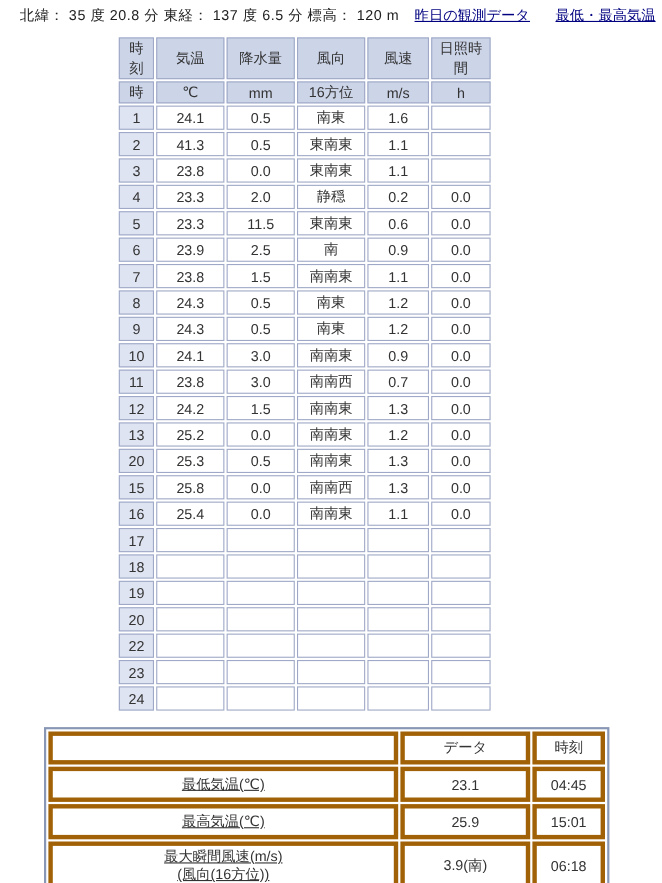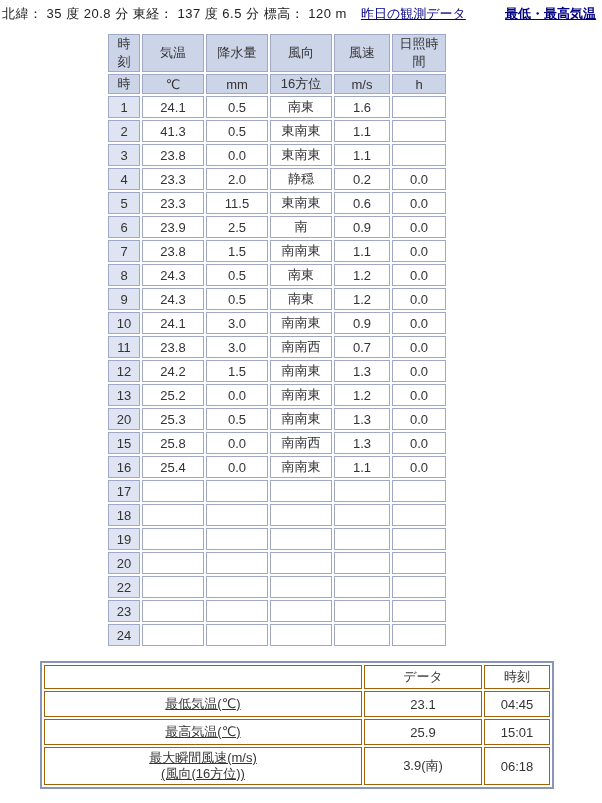--- a/index.html
+++ b/index.html
@@ -9,31 +9,31 @@
     font-family: "Liberation Sans", "DejaVu Sans", sans-serif;
     color: #333333;
     font-size: 13px;
     overflow: hidden;
   }
 
   
   .topbar {
     display: flex;
     align-items: flex-start;
-    padding: 5px 4px 0 2px;
+    padding: 5px 4px 0 18px;
     white-space: nowrap;
   }
   .loc-text { color: #222; letter-spacing: 0.5px; }
   .toplink {
     color: #000080;
     text-decoration: underline;
     cursor: pointer;
   }
   .toplink.l1 { margin-left: 14px; text-decoration: underline; }
-  .toplink.l2 { margin-left: auto; margin-right: 2px; font-weight: bold; }
+  .toplink.l2 { margin-left: auto; margin-right: 2px; }
 
   
   .obs-wrap { margin: 9px 0 0 106px; }
   table.obs {
     border-collapse: separate;
     border-spacing: 2px;
     font-size: 13px;
   }
   table.obs th, table.obs td {
     border: 1px solid #9fa9c7;
@@ -54,21 +54,21 @@
 
   
   .sum-wrap { margin: 13px 0 0 40px; }
   table.sum {
     border-collapse: separate;
     border-spacing: 2px;
     border: 2px solid #8997b6;
     font-size: 13px;
   }
   table.sum th, table.sum td {
-    border: 1px solid #a16207;
+    border: 4px solid #a16207;
     background: #ffffff;
     text-align: center;
     font-weight: normal;
     padding: 2px 4px;
   }
   .s-label { width: 318px; }
   .s-data  { width: 118px; }
   .s-time  { width: 66px; }
   table.sum th { height: 18px; }
   table.sum td { height: 20px; }

